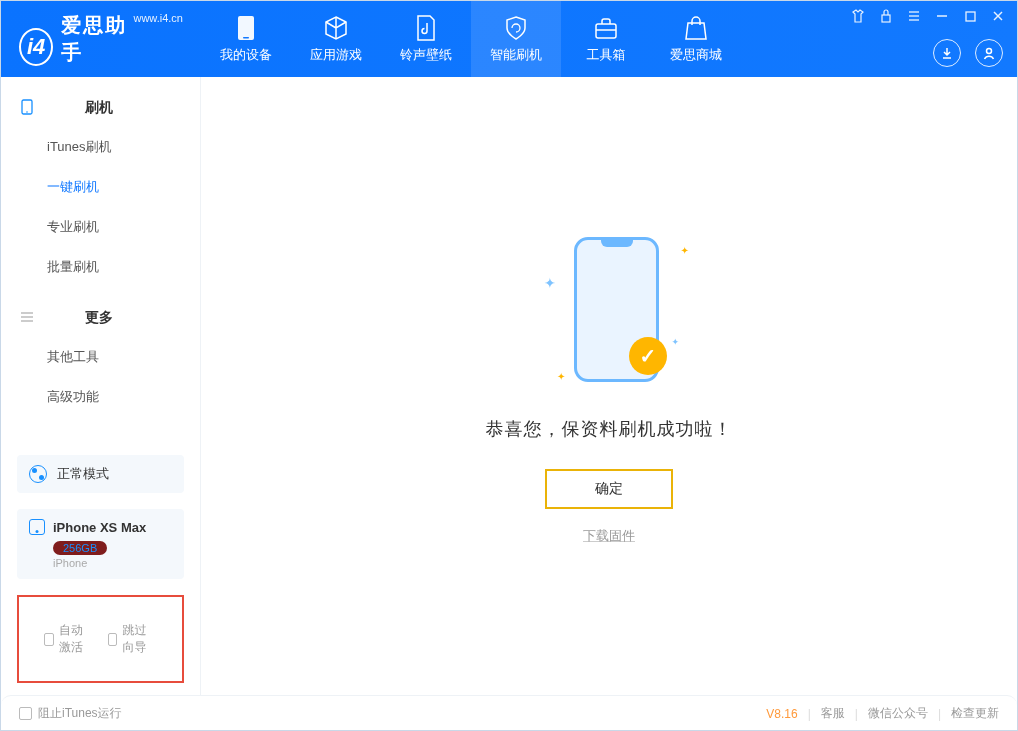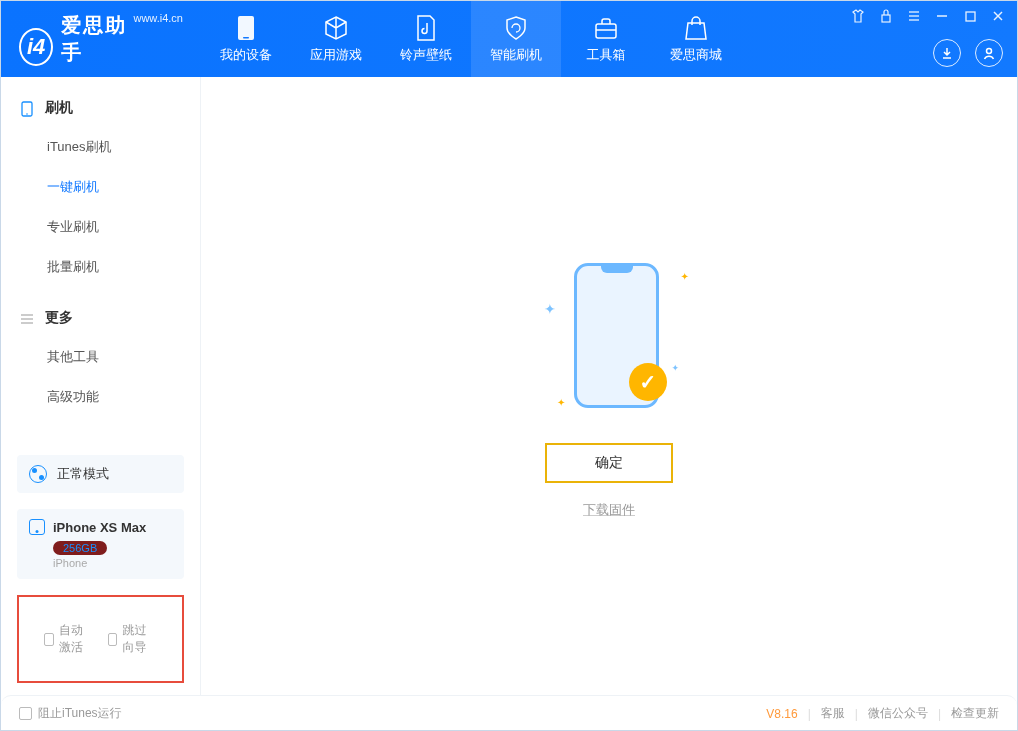--- a/index.html
+++ b/index.html
@@ -14,21 +14,21 @@
 .nav-tab { width: 90px; display: flex; flex-direction: column; align-items: center; justify-content: center; cursor: pointer; font-size: 13px; position: relative; }
 .nav-tab.active { background: rgba(255,255,255,.12); }
 .nav-icon { width: 28px; height: 28px; margin-bottom: 4px; display: flex; align-items: center; justify-content: center; }
 .window-controls { position: absolute; top: 6px; right: 10px; display: flex; gap: 10px; }
 .win-ctrl { width: 18px; height: 18px; display: flex; align-items: center; justify-content: center; cursor: pointer; color: #fff; opacity: .9; }
 .header-right { position: absolute; right: 14px; bottom: 10px; display: flex; gap: 14px; }
 .hr-icon { width: 28px; height: 28px; border: 1.5px solid rgba(255,255,255,.85); border-radius: 50%; display: flex; align-items: center; justify-content: center; cursor: pointer; color: #fff; }
 .body-area { display: flex; height: 618px; }
 .sidebar { width: 200px; border-right: 1px solid #eef2f6; display: flex; flex-direction: column; }
 .side-section { padding-top: 12px; }
-.side-header { display: flex; align-items: flex-end; padding: 10px 18px; font-size: 14px; font-weight: bold; color: #333; }
+.side-header { display: flex; align-items: flex-start; padding: 10px 18px; font-size: 14px; font-weight: bold; color: #333; gap: 40px; }
 .side-header .sh-icon { width: 16px; height: 16px; margin-right: 10px; display: flex; align-items: center; justify-content: center; }
 .side-item { padding: 11px 18px 11px 46px; font-size: 13px; color: #555; cursor: pointer; }
 .side-item.active { color: #1279ff; }
 .side-spacer { flex: 1; }
 .mode-card, .device-card { margin: 8px 16px; background: #f4f8fc; border-radius: 4px; padding: 10px 12px; font-size: 13px; }
 .mode-card { display: flex; align-items: center; color: #333; }
 .mode-icon { width: 18px; height: 18px; border: 1.5px solid #1890ff; border-radius: 50%; margin-right: 10px; position: relative; }
 .mode-icon::before, .mode-icon::after { content: ""; position: absolute; width: 5px; height: 5px; background: #1890ff; border-radius: 50%; }
 .mode-icon::before { top: 2px; left: 2px; }
 .mode-icon::after { bottom: 2px; right: 2px; }
@@ -242,20 +242,21 @@
     <div class="phone-illust">
       <span class="sparkle sp1">✦</span>
       <span class="sparkle sp2">✦</span>
       <span class="sparkle sp3">✦</span>
       <span class="sparkle sp4">✦</span>
       <div class="phone-body">
         <div class="phone-notch"></div>
       </div>
       <div class="check-badge">✓</div>
     </div>
+    <div class="success-msg">恭喜您，保资料刷机成功啦！</div>
     <button class="ok-btn">确定</button>
     <a class="log-link">下载固件</a>
   </div>
 </div>
 
 <div class="footer">
   <label class="footer-left">
     <span class="cb-box"></span>
     <span>阻止iTunes运行</span>
   </label>

